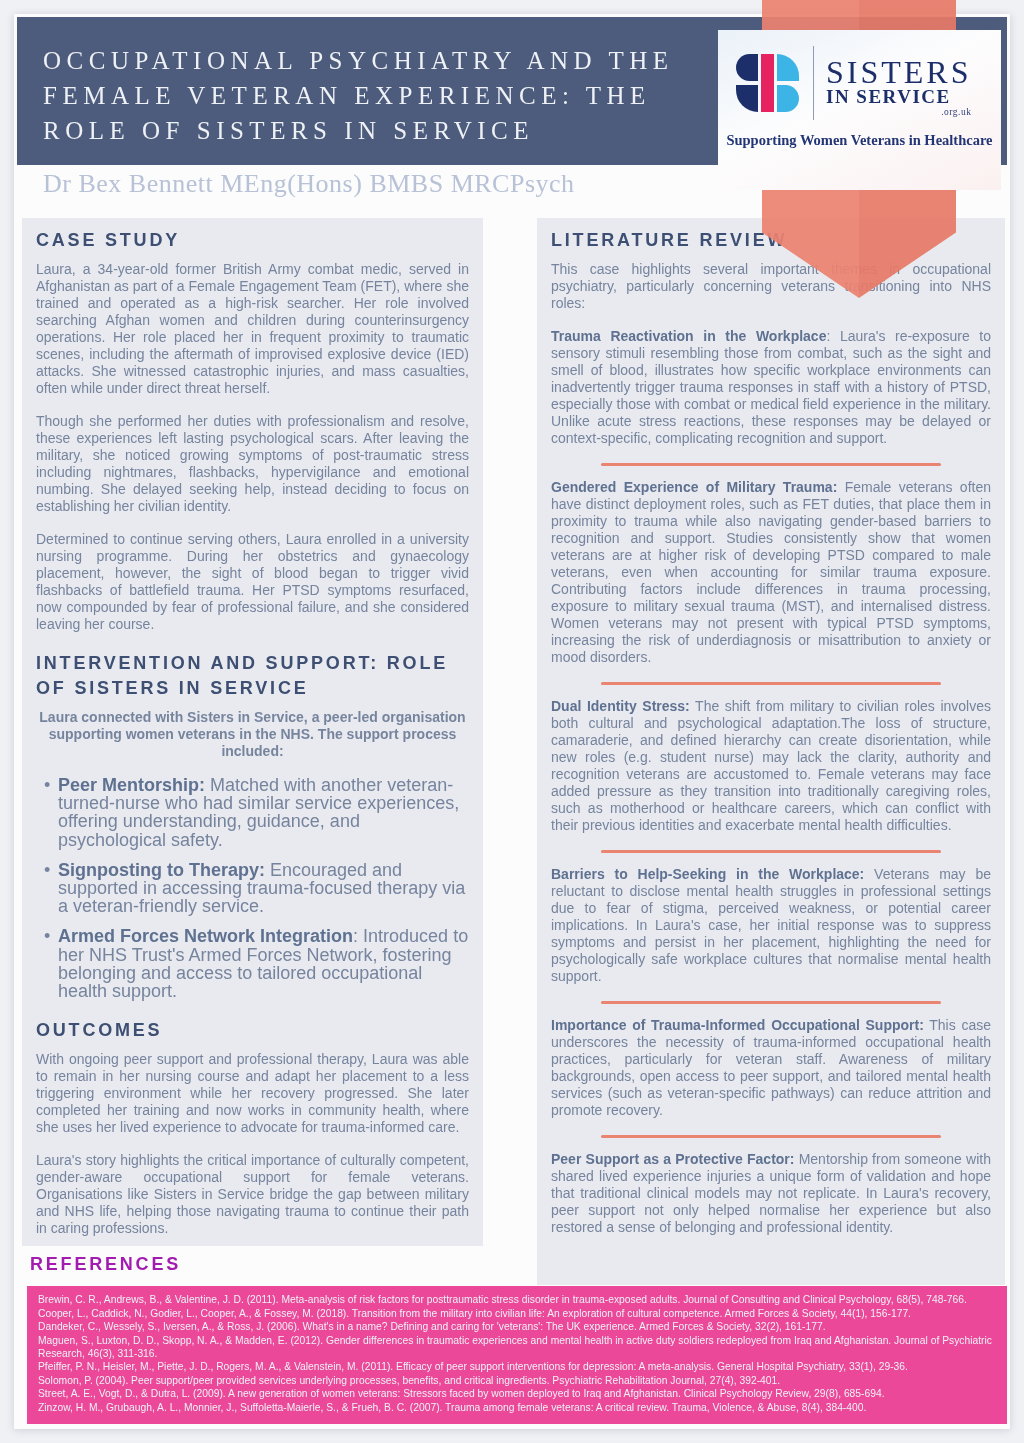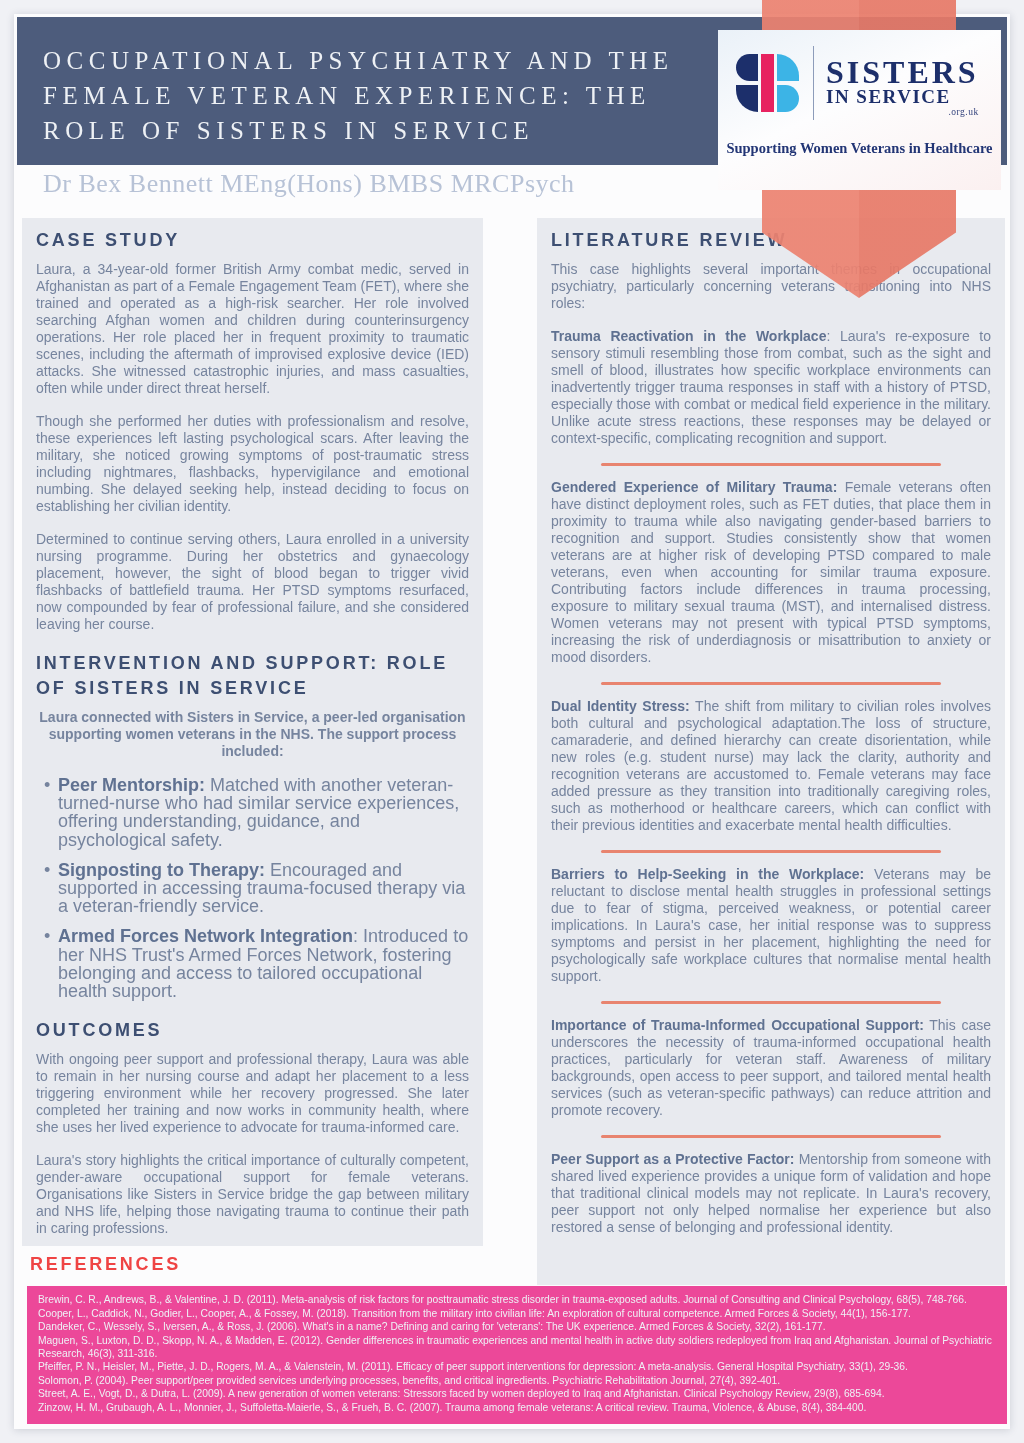--- a/index.html
+++ b/index.html
@@ -47,26 +47,26 @@
   .logorow{display:flex;align-items:center;margin:16px 0 0 18px;}
   .logomark{display:flex;align-items:center;height:62px;}
   .lm-col{display:flex;flex-direction:column;justify-content:space-between;height:58px;}
   .lm-navy-top{width:22px;height:27px;background:#1c2f6b;border-radius:14px 0 0 14px;}
   .lm-navy-bot{width:22px;height:27px;background:#1c2f6b;border-radius:0 0 0 22px;}
   .lm-pink{width:13px;height:58px;background:#e72260;margin:0 3px;}
   .lm-blue-top{width:22px;height:27px;background:#3cb4e6;border-radius:0 22px 0 0;}
   .lm-blue-bot{width:22px;height:27px;background:#3cb4e6;border-radius:0 14px 14px 0;}
   .logo-divider{width:1px;height:74px;background:#8d9cba;margin:0 12px 0 14px;}
   .wordmark{font-family:"Liberation Serif",serif;color:#1d2f6b;}
-  .wm1{font-size:32px;line-height:30px;letter-spacing:3px;font-weight:700;margin-top:8px;}
+  .wm1{font-size:32px;line-height:30px;letter-spacing:3px;font-weight:400;margin-top:8px;}
   .wm2{font-size:19px;line-height:20px;letter-spacing:1.5px;font-weight:700;}
   .wm3{font-size:9.5px;text-align:right;color:#33427c;letter-spacing:.5px;}
   .tagline{
     font-family:"Liberation Serif",serif;font-weight:700;
-    color:#223575;font-size:14.5px;text-align:center;margin-top:20px;
+    color:#223575;font-size:14.5px;text-align:center;margin-top:12px;
   }
   
   .panel{position:absolute;background:#e8eaef;z-index:0;}
   .panel-left{left:8px;top:204px;width:461px;height:1028px;padding:10px 14px;box-sizing:border-box;}
   .panel-right{left:523px;top:204px;width:468px;height:1067px;padding:10px 14px;box-sizing:border-box;}
   h2{
     margin:0 0 8px 0;
     color:#3d4f72;font-size:18px;line-height:25px;
     letter-spacing:2.8px;font-weight:700;
   }
@@ -86,21 +86,21 @@
   .bullet::before{
     content:"•";position:absolute;left:8px;top:0;color:#76849e;
   }
   .divider{
     width:340px;height:3px;background:#e8846f;border-radius:2px;
     margin:11px auto 13px auto;
   }
   
   .refs-heading{
     position:absolute;left:16px;top:1240px;
-    color:#ef4444;font-size:18px;letter-spacing:2.8px;font-weight:700;
+    color:#a21caf;font-size:18px;letter-spacing:2.8px;font-weight:700;
   }
   .refbox{
     position:absolute;left:13px;top:1272px;width:980px;height:138px;
     background:#ec4899;box-sizing:border-box;padding:7px 11px;
     color:#eef1f6;font-size:10.3px;line-height:13px;
   }
   .refbox .ref{margin:0 0 .5px 0;}
 </style>
 </head>
 <body>
@@ -190,21 +190,21 @@
       <b>Barriers to Help-Seeking in the Workplace:</b><span> Veterans may be reluctant to disclose mental health struggles in professional settings due to fear of stigma, perceived weakness, or potential career implications. In Laura's case, her initial response was to suppress symptoms and persist in her placement, highlighting the need for psychologically safe workplace cultures that normalise mental health support.</span>
     </p>
     <div class="divider"></div>
 
     <p class="body">
       <b>Importance of Trauma-Informed Occupational Support:</b><span> This case underscores the necessity of trauma-informed occupational health practices, particularly for veteran staff. Awareness of military backgrounds, open access to peer support, and tailored mental health services (such as veteran-specific pathways) can reduce attrition and promote recovery.</span>
     </p>
     <div class="divider"></div>
 
     <p class="body">
-      <b>Peer Support as a Protective Factor:</b><span> Mentorship from someone with shared lived experience provides a unique form of validation and hope that traditional clinical models may not replicate. In Laura's recovery, peer support not only helped normalise her experience but also restored a sense of belonging and professional identity.</span>
+      <b>Peer Support as a Protective Factor:</b><span> Mentorship from someone with shared lived experience injuries a unique form of validation and hope that traditional clinical models may not replicate. In Laura's recovery, peer support not only helped normalise her experience but also restored a sense of belonging and professional identity.</span>
     </p>
   </div>
 
   <div class="refs-heading">REFERENCES</div>
   <div class="refbox">
     <div class="ref">Brewin, C. R., Andrews, B., &amp; Valentine, J. D. (2011). Meta-analysis of risk factors for posttraumatic stress disorder in trauma-exposed adults. Journal of Consulting and Clinical Psychology, 68(5), 748-766.</div>
     <div class="ref">Cooper, L., Caddick, N., Godier, L., Cooper, A., &amp; Fossey, M. (2018). Transition from the military into civilian life: An exploration of cultural competence. Armed Forces &amp; Society, 44(1), 156-177.</div>
     <div class="ref">Dandeker, C., Wessely, S., Iversen, A., &amp; Ross, J. (2006). What's in a name? Defining and caring for 'veterans': The UK experience. Armed Forces &amp; Society, 32(2), 161-177.</div>
     <div class="ref">Maguen, S., Luxton, D. D., Skopp, N. A., &amp; Madden, E. (2012). Gender differences in traumatic experiences and mental health in active duty soldiers redeployed from Iraq and Afghanistan. Journal of Psychiatric Research, 46(3), 311-316.</div>
     <div class="ref">Pfeiffer, P. N., Heisler, M., Piette, J. D., Rogers, M. A., &amp; Valenstein, M. (2011). Efficacy of peer support interventions for depression: A meta-analysis. General Hospital Psychiatry, 33(1), 29-36.</div>

